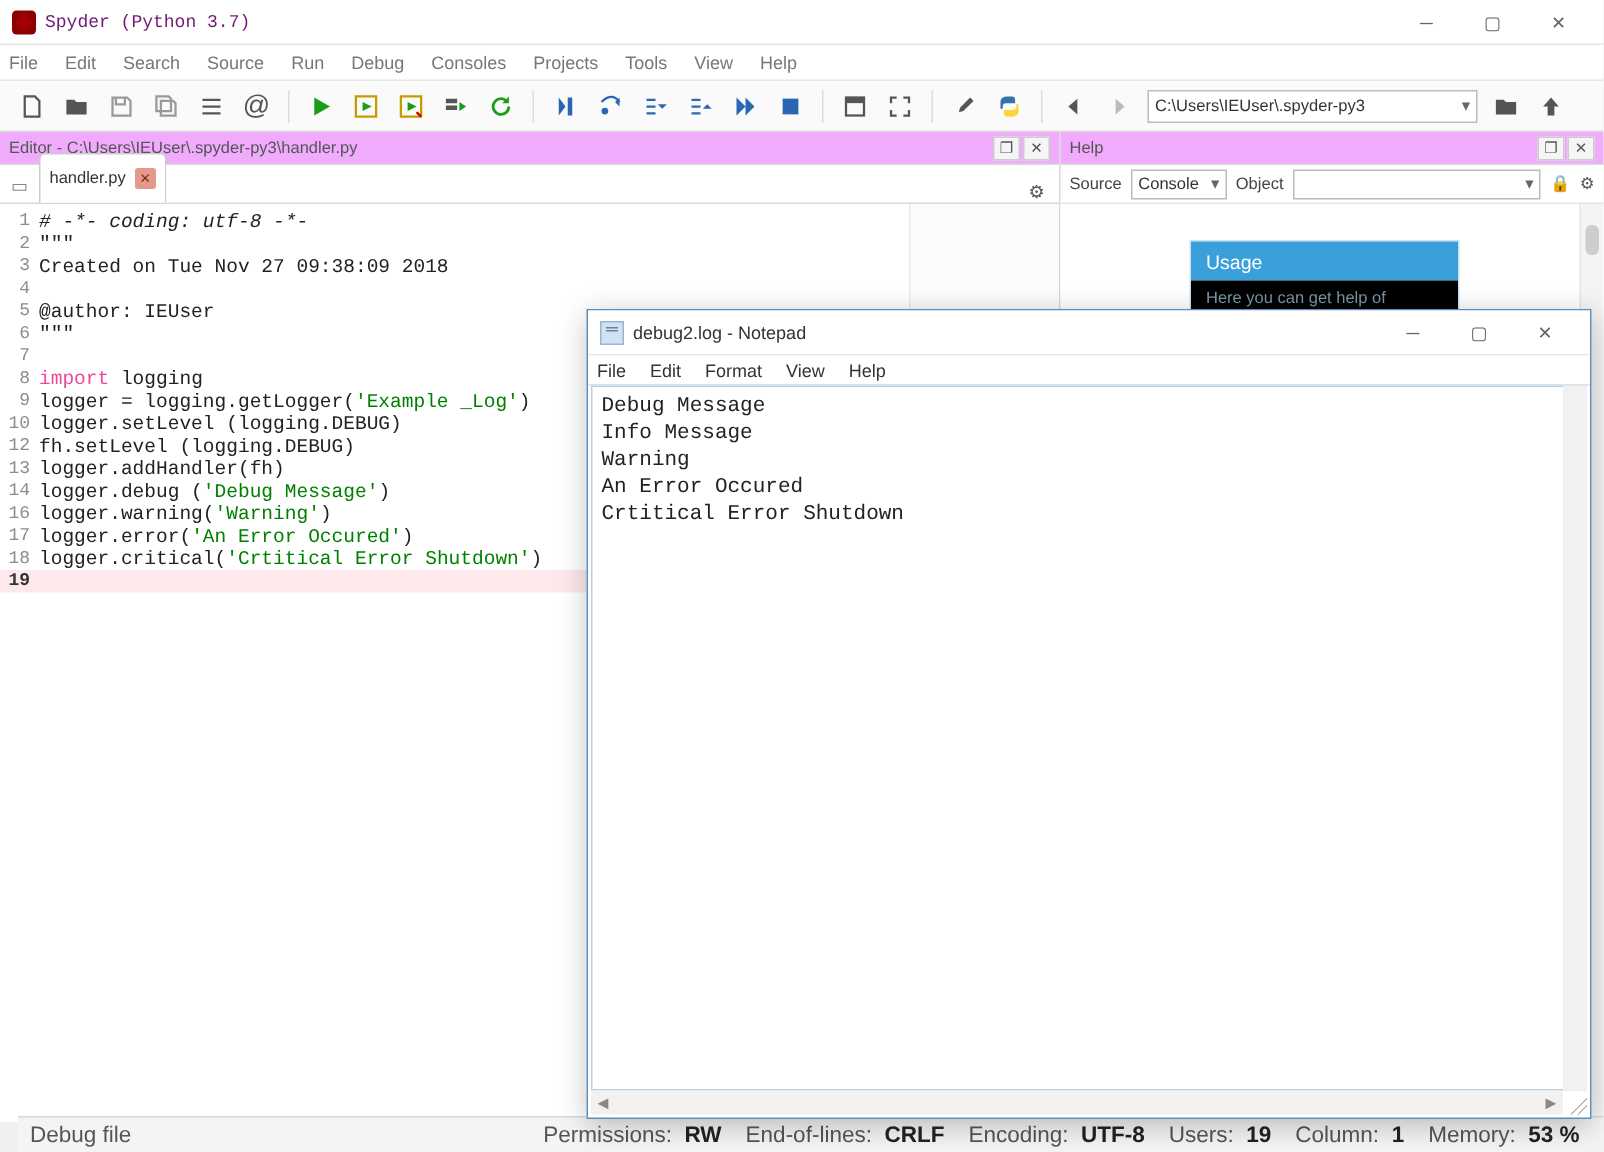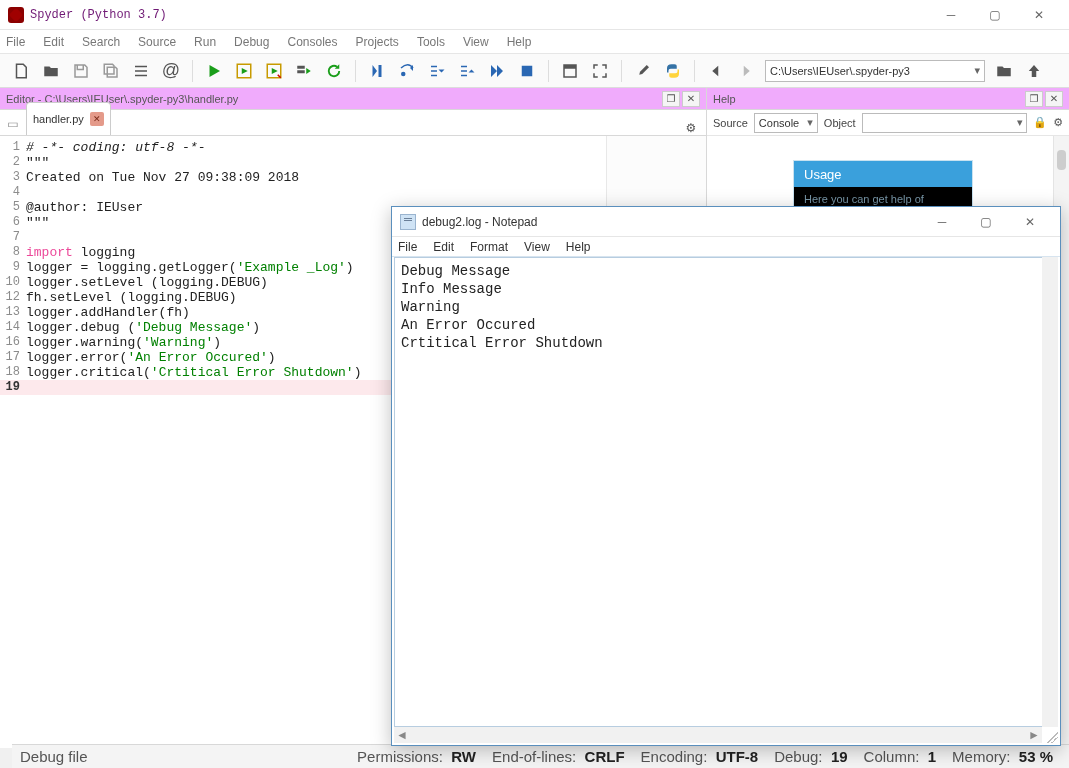--- a/index.html
+++ b/index.html
@@ -332,21 +332,21 @@
     </div>
   </div>
 </div>
 
 <div class="status">
   <span>Debug file</span>
   <span class="grow"></span>
   <span class="kv"><span>Permissions:</span>&nbsp;&nbsp;<b>RW</b></span>
   <span class="kv"><span>End-of-lines:</span>&nbsp;&nbsp;<b>CRLF</b></span>
   <span class="kv"><span>Encoding:</span>&nbsp;&nbsp;<b>UTF-8</b></span>
-  <span class="kv"><span>Debug:</span>&nbsp;&nbsp;<b>19</b></span>
+  <span class="kv"><span>Users:</span>&nbsp;&nbsp;<b>19</b></span>
   <span class="kv"><span>Column:</span>&nbsp;&nbsp;<b>1</b></span>
   <span class="kv"><span>Memory:</span>&nbsp;&nbsp;<b>53 %</b></span>
 </div>
 
 <div class="notepad">
   <div class="np-title">
     <div class="np-icon"></div>
     <div class="title-text">debug2.log - Notepad</div>
     <div class="winbtn">─</div>
     <div class="winbtn">▢</div>

